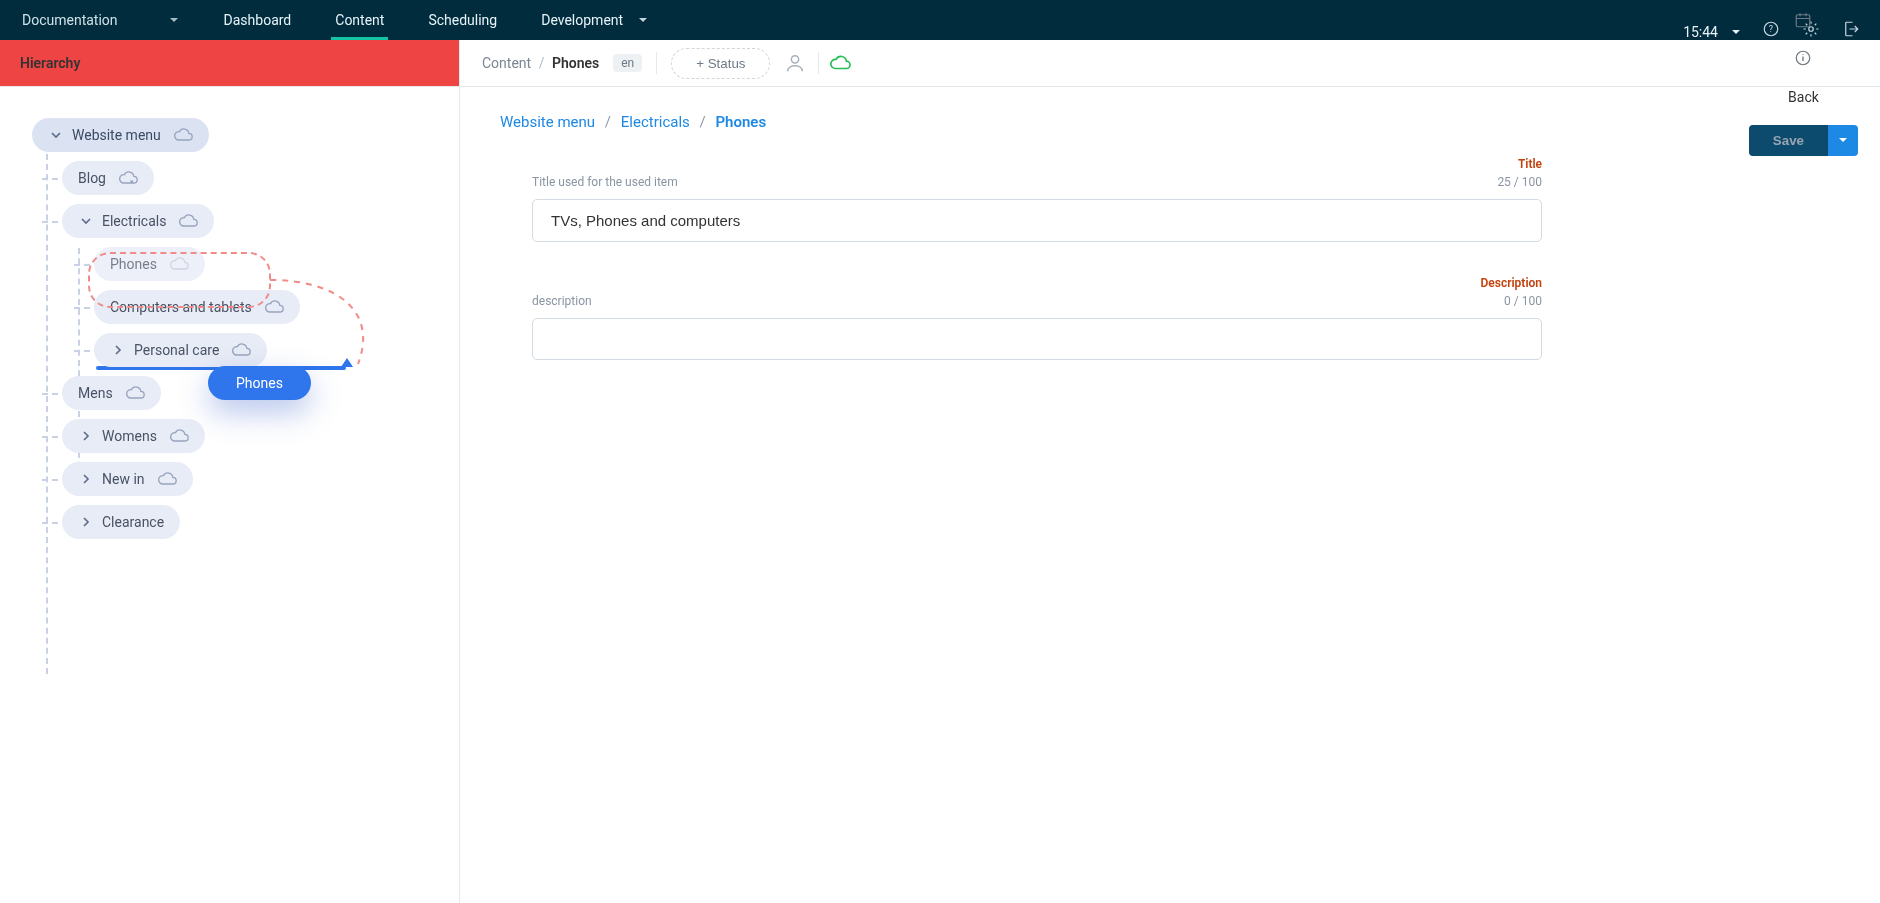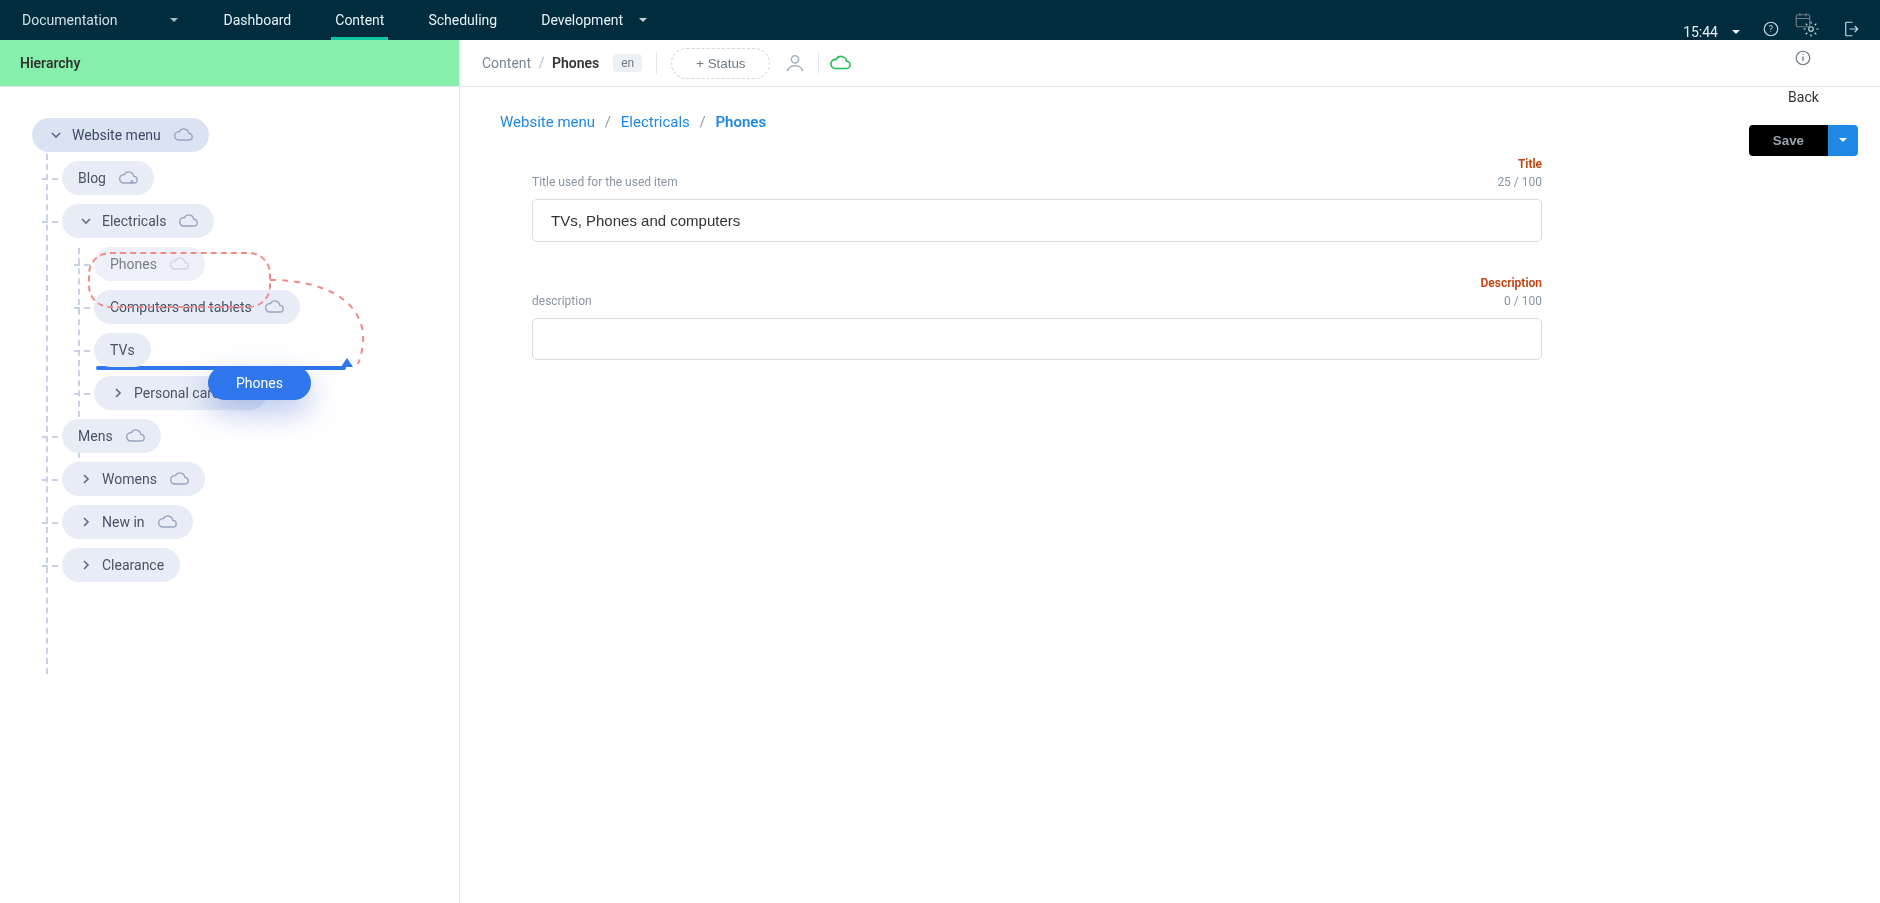--- a/index.html
+++ b/index.html
@@ -50,21 +50,21 @@
   .icon-btn { width: 22px; height: 22px; display: inline-flex; align-items: center; justify-content: center; color: #c5d7df; cursor: pointer; }
 
   
   .subheader {
     display: flex; align-items: center; height: 47px;
     border-bottom: 1px solid #e6e8eb;
   }
   .left-panel-header {
     width: 460px; height: 100%;
     display: flex; align-items: center; padding: 0 20px;
-    background: #86efac;
+    background: #ef4444;
     border-right: 1px solid #e6e8eb;
     font-weight: 600; color: #333;
   }
   .sub-right {
     flex: 1; display: flex; align-items: center; padding: 0 22px; gap: 14px;
   }
   .crumb { color: #7a8692; }
   .crumb .sep { color: #b5bec6; padding: 0 4px; }
   .crumb .current { color: #333; font-weight: 600; }
   .lang-tag {
@@ -77,21 +77,21 @@
     color: #6e7a85; cursor: pointer; background: #fff;
   }
   .sub-icons { display: flex; align-items: center; gap: 10px; }
   .sub-icons .ic { width: 24px; color: #a5b0ba; }
   .ic-green { color: #27bf55; }
   .spacer { flex: 1; }
   .right-actions { display: flex; align-items: center; gap: 16px; flex-direction: column; }
   .link-back { color: #333; cursor: pointer; padding: 4px 8px; }
   .save-wrap { display: flex; }
   .save-btn {
-    background: #000000; color: #9aa5b0; padding: 8px 24px; border: none; border-radius: 4px 0 0 4px;
+    background: #0c4a6e; color: #9aa5b0; padding: 8px 24px; border: none; border-radius: 4px 0 0 4px;
     font-weight: 600; cursor: not-allowed;
   }
   .save-more {
     width: 30px; background: #1e88e5; border: none; border-radius: 0 4px 4px 0;
     display: flex; align-items: center; justify-content: center; color: #fff; cursor: pointer;
   }
 
   
   .body { display: flex; height: calc(100% - 87px); }
   .sidebar {
@@ -363,25 +363,20 @@
               <svg width="20" height="14" viewBox="0 0 24 16">
                 <path d="M7 14a5 5 0 1 1 .7-9.95A6 6 0 0 1 19 6a4 4 0 0 1 0 8H7z" fill="none" stroke="currentColor" stroke-width="1.6"></path>
               </svg>
             </span>
         </div>
       </div>
 
       <div class="drop-line" style="left:68px; top:248px; width:250px;"></div>
       <div class="drop-caret" style="left:313px; top:240px;"></div>
 
-      <div class="row indent-2 conn-h">
-        <div class="node">
-          <span class="label">TVs</span>
-        </div>
-      </div>
 
       <div class="row indent-2 conn-h">
         <div class="node">
           <span class="exp">
               <svg width="12" height="12" viewBox="0 0 12 12">
                 <path d="M4 2 L8 6 L4 10" fill="none" stroke="#5b6b88" stroke-width="1.6"></path>
               </svg>
             </span>
           <span class="label">Personal care</span>
           <span class="cloud">

